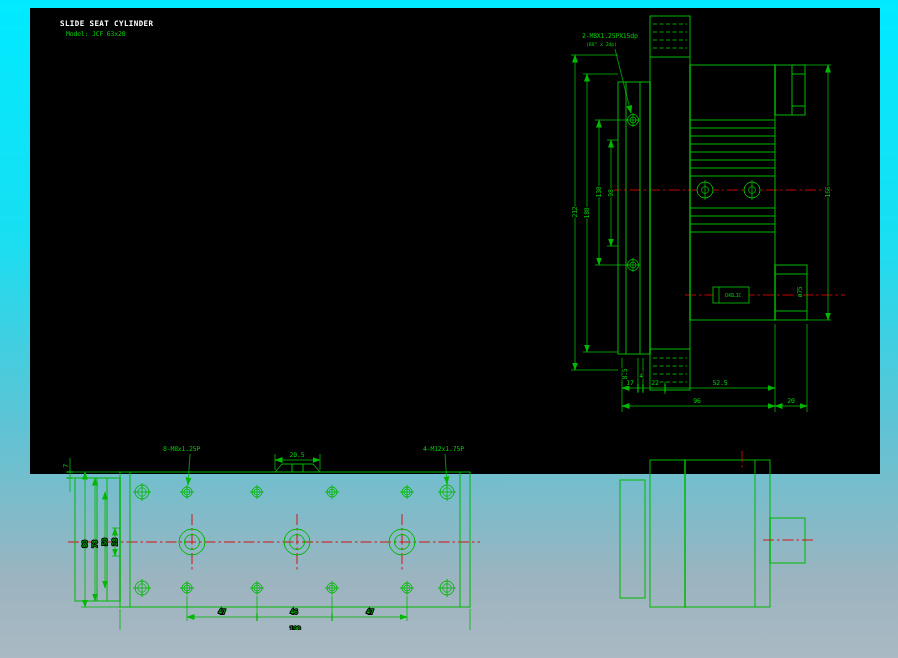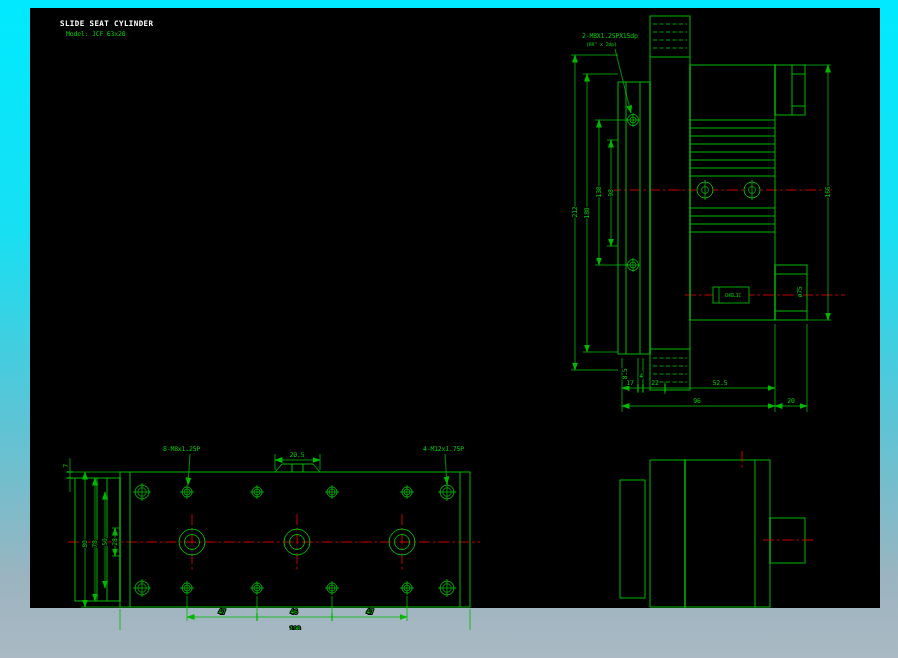--- a/index.html
+++ b/index.html
@@ -1,20 +1,20 @@
 <!DOCTYPE html>
 <html><head>
 <meta charset="utf-8">
 <style>
   * { margin:0; padding:0; box-sizing:border-box; }
   html,body { width:898px; height:658px; overflow:hidden; background:#777; }
   body { font-family:"DejaVu Sans Mono", monospace; }
   .screen { position:relative; width:898px; height:658px;
     background:linear-gradient(180deg,#00eaff 0%, #17dff2 35%, #5fc3d4 65%, #9bb4c0 88%, #aab9c3 100%); }
-  .viewport { position:absolute; left:30px; top:8px; width:850px; height:600px; background:#000; }
+  .viewport { position:absolute; left:30px; top:8px; width:850px; height:466px; background:#000; }
   svg { display:block; }
   .g   { stroke:#00b800; fill:none; stroke-width:1; }
   .gt  { stroke:#00b800; fill:none; stroke-width:0.8; }
   .tick{ stroke:#00b800; stroke-width:0.8; }
   .hid { stroke:#00b800; fill:none; stroke-width:0.9; stroke-dasharray:4 2.5; }
   .cl  { stroke:#e00000; fill:none; stroke-width:0.9; stroke-dasharray:11 3 2.5 3; }
   text { font-family:"DejaVu Sans Mono", monospace; font-size:6.5px; fill:#00cc00;
          stroke:#000; stroke-width:2px; paint-order:stroke; letter-spacing:-0.2px; }
   text.title { fill:#ffffff; font-size:7.5px; font-weight:bold; letter-spacing:0.4px; }
   text.small { font-size:5px; }

